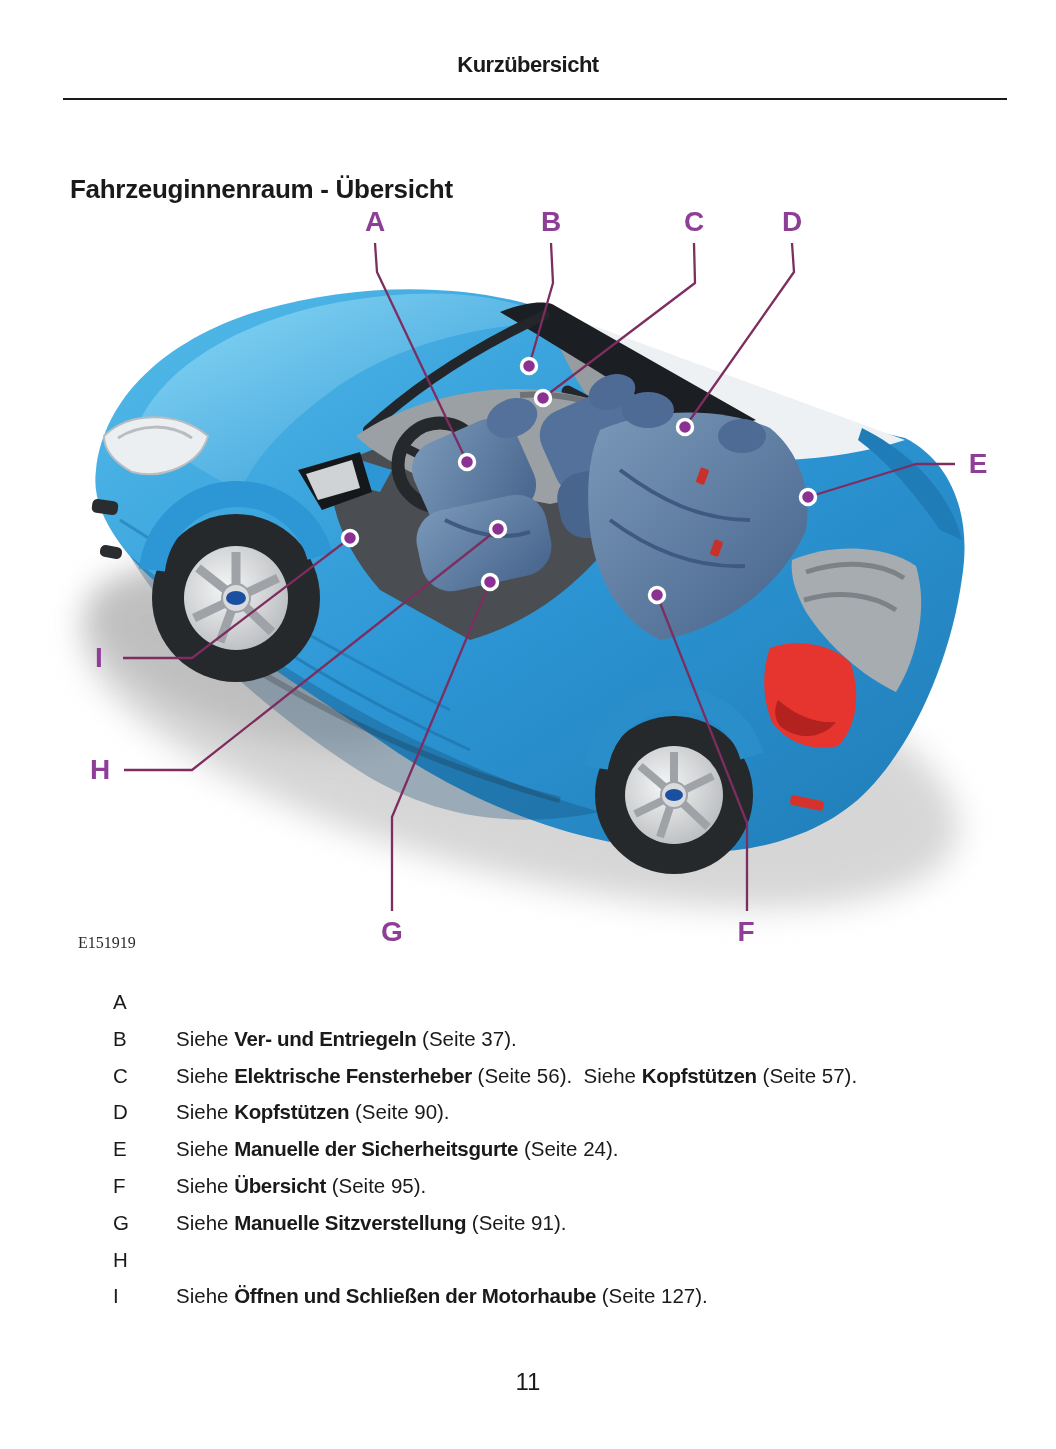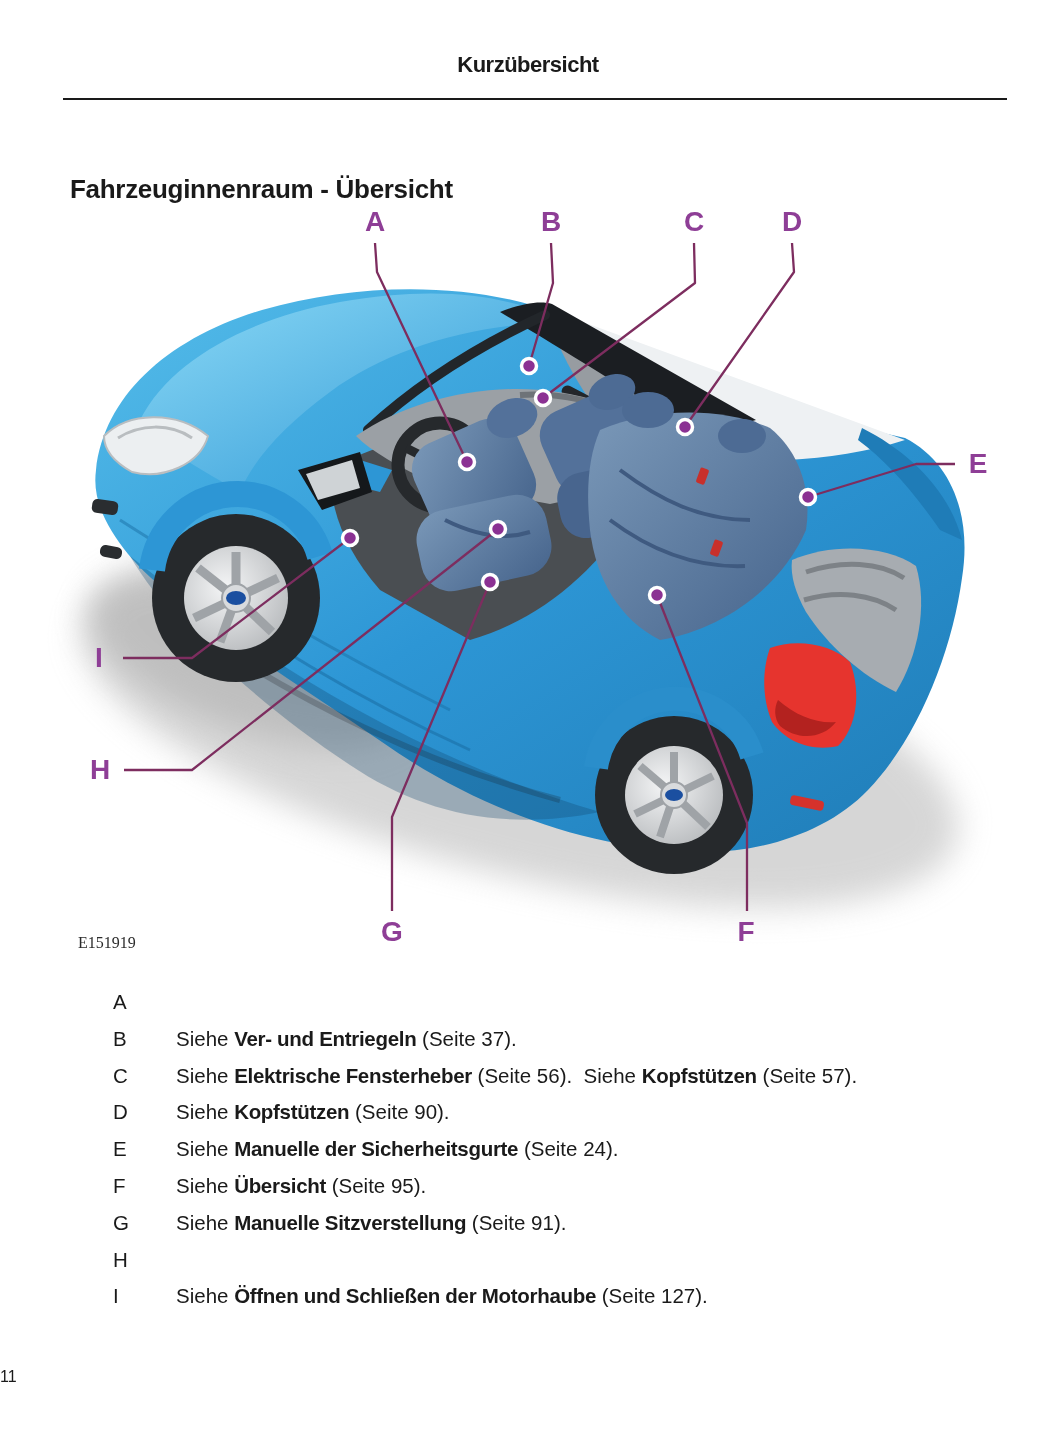--- a/index.html
+++ b/index.html
@@ -31,21 +31,21 @@
   .co-i{left:99px;top:658px;}
   .figure-code{
     position:absolute;left:78px;top:934px;font-size:16px;color:#2b2b2b;font-family:Liberation Serif, serif;
   }
   .legend{position:absolute;top:984px;left:0;width:100%;}
   .legend-row{display:flex;height:36.8px;line-height:36.8px;font-size:20.5px;white-space:nowrap;}
   .legend-letter{flex:0 0 63px;padding-left:113px;}
   .legend-text{white-space:pre-wrap;}
   .seg-b{font-weight:bold;letter-spacing:-0.3px;}
   .page-number{
-    position:absolute;top:1368px;left:0;right:0;text-align:left;font-size:16px;
+    position:absolute;top:1368px;left:0;right:0;text-align:center;font-size:24px;
   }
 </style>
 </head>
 <body>
 
 <div class="page">
 
   <div class="doc-title">Kurzübersicht</div>
   <div class="title-rule"></div>
   <div class="section-heading">Fahrzeuginnenraum - Übersicht</div>

